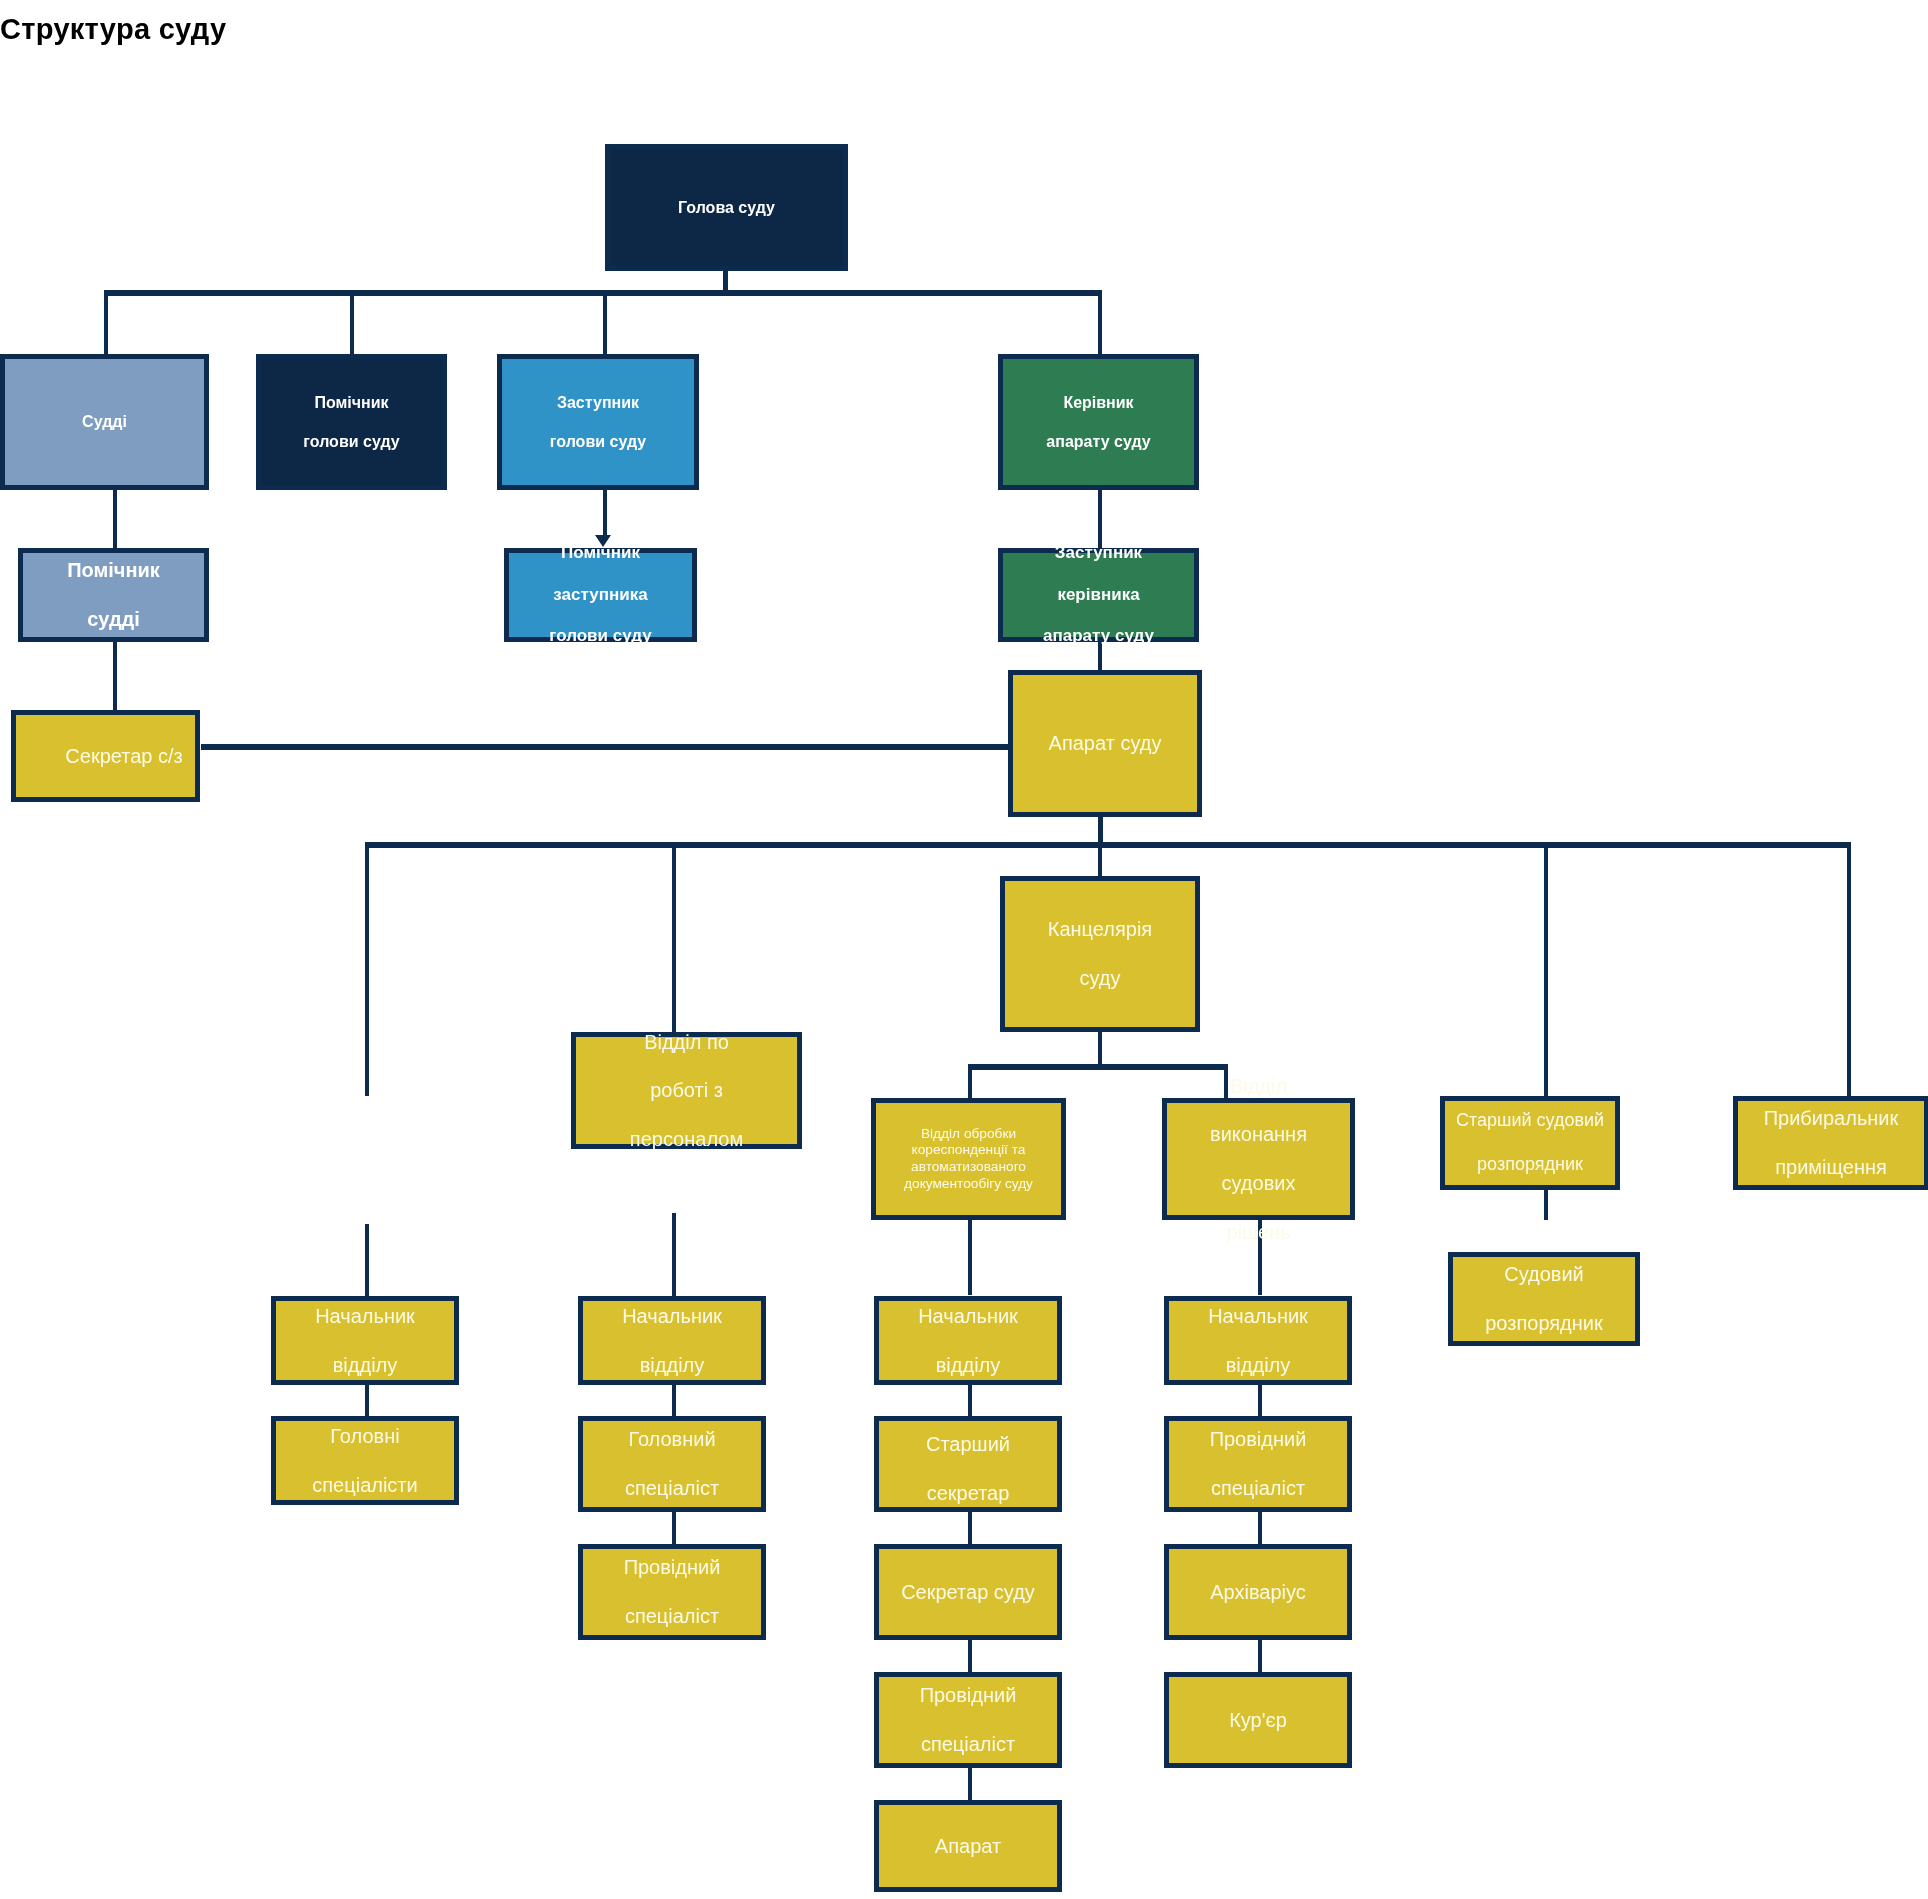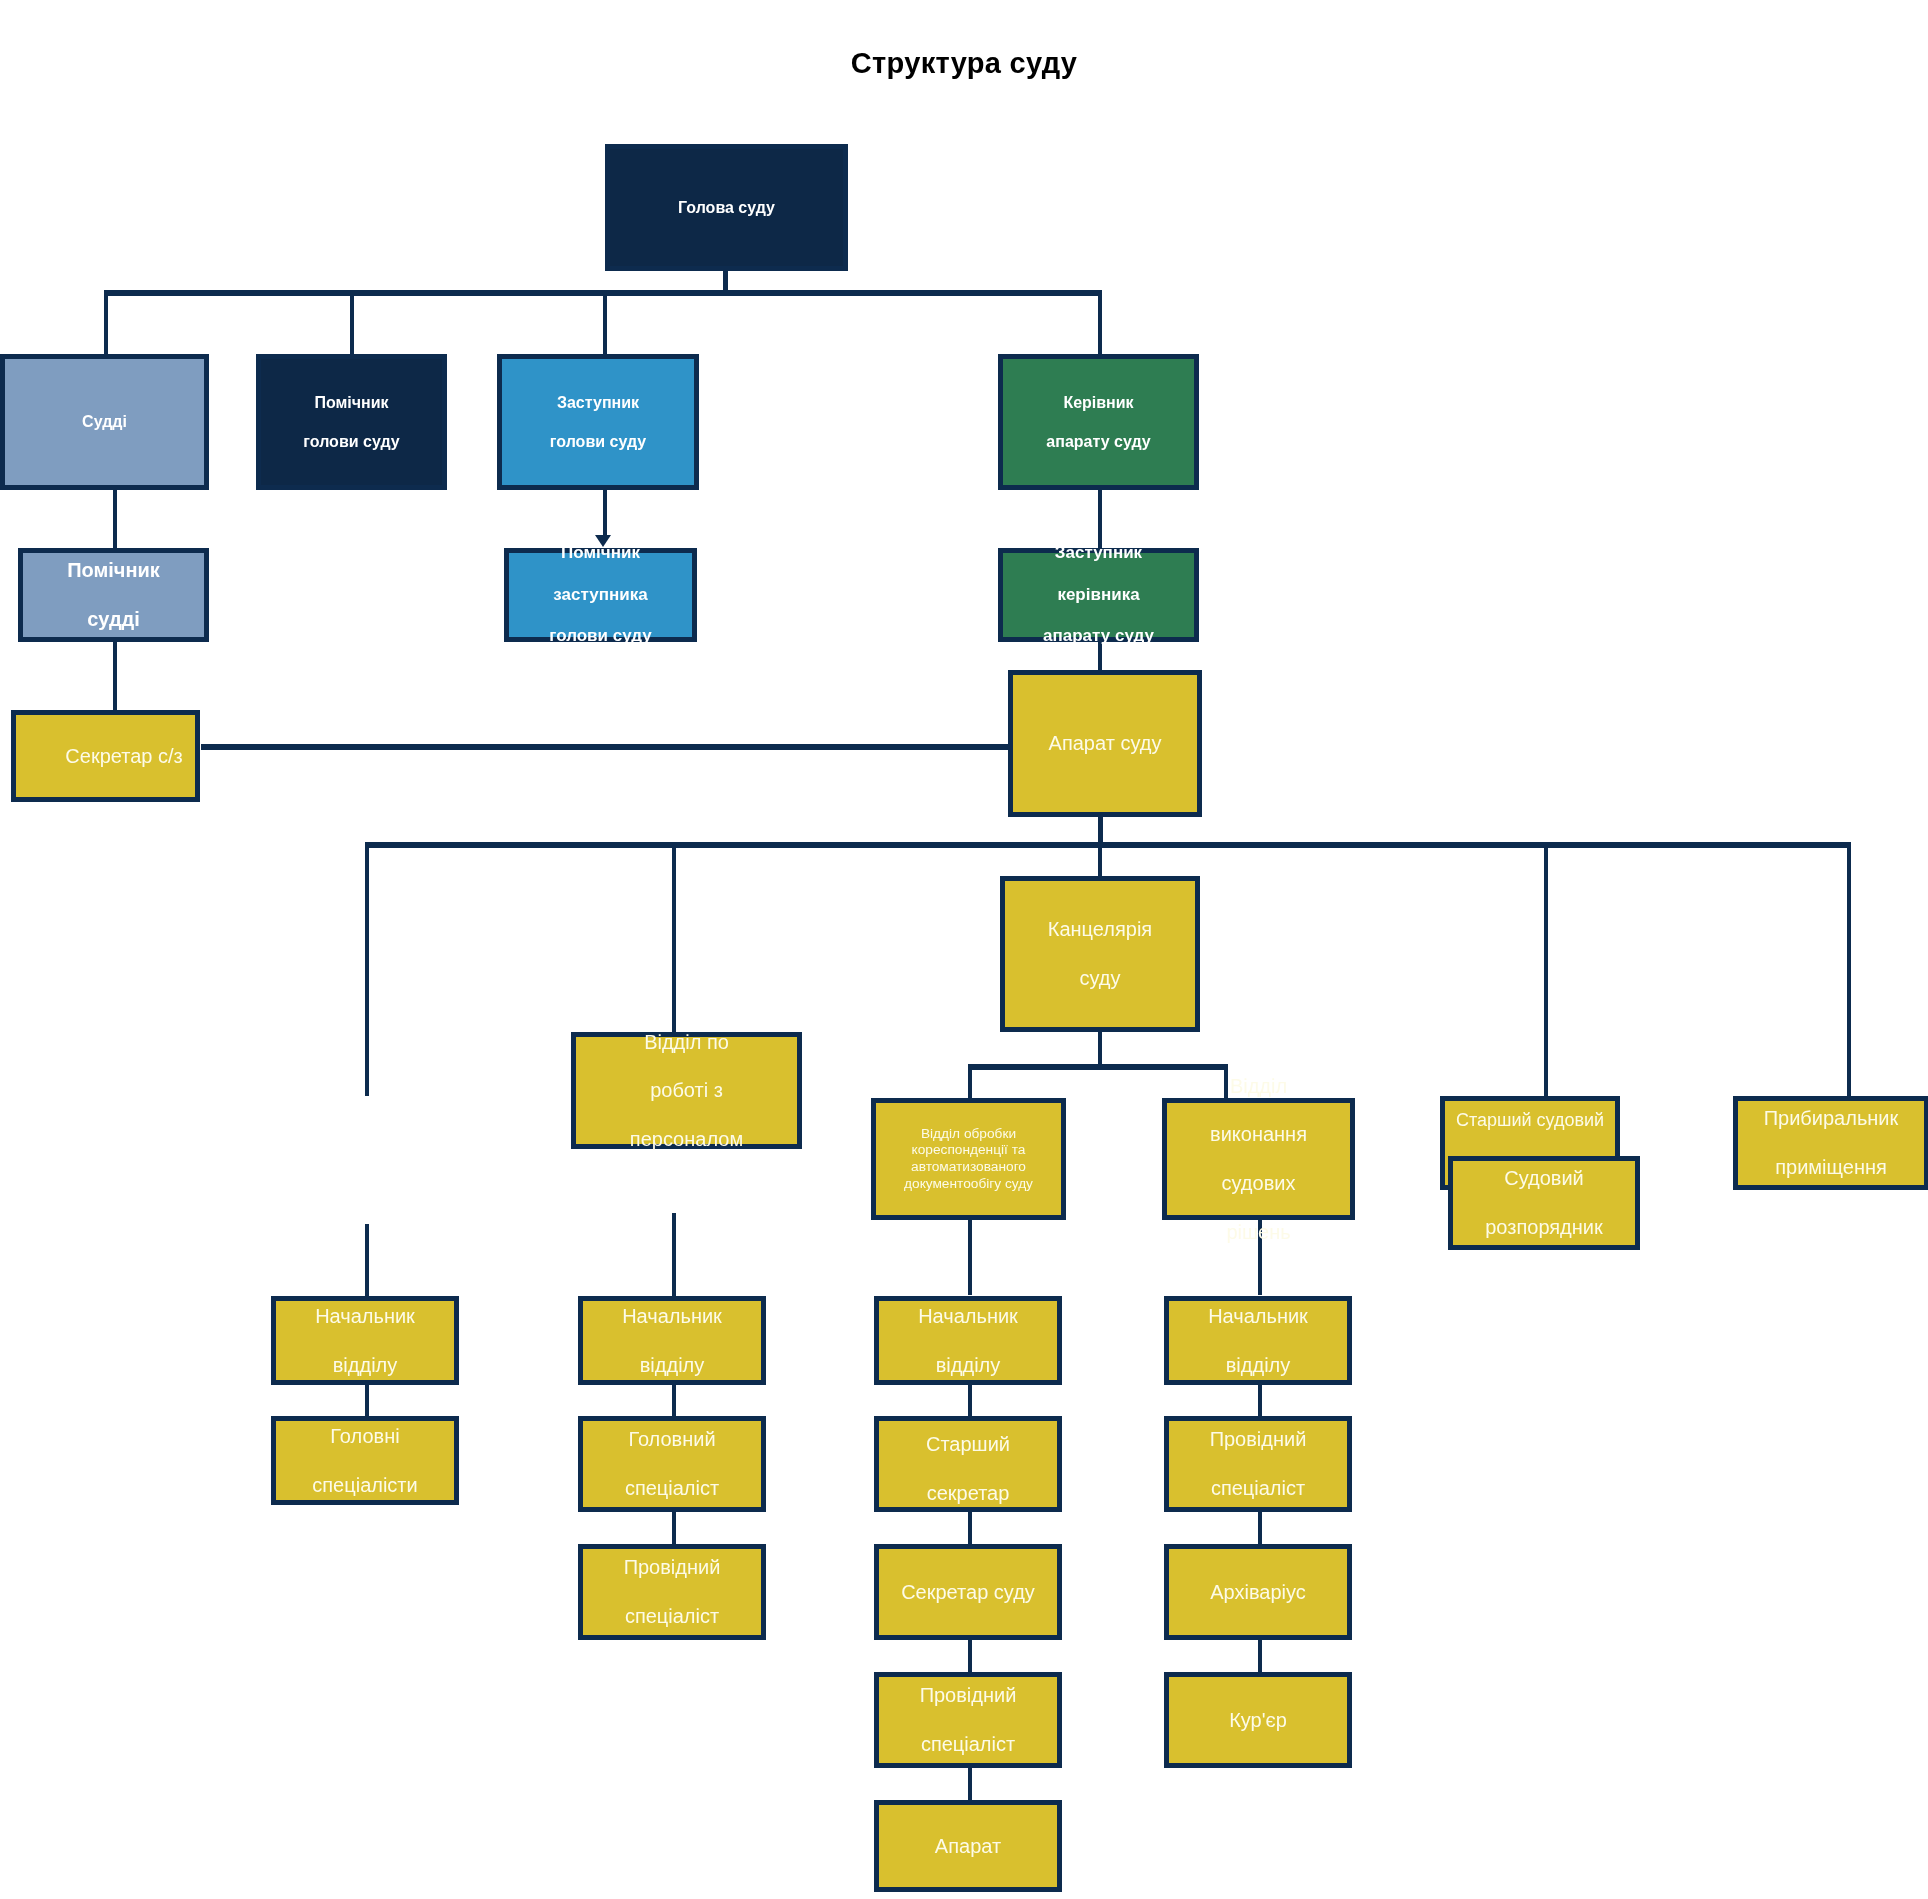--- a/index.html
+++ b/index.html
@@ -5,23 +5,22 @@
   html,body{margin:0;padding:0;}
   body{
     width:1928px;height:1899px;background:#ffffff;
     font-family:"Liberation Sans",sans-serif;
     position:relative;overflow:hidden;
   }
   #chart{position:absolute;left:0;top:0;width:1928px;height:1899px;}
 
   .title{
     position:absolute;left:0;top:13px;width:1928px;
-    text-align:center;font-size:29px;font-weight:bold;color:#000000;
+    font-size:29px;font-weight:bold;color:#000000;
     letter-spacing:0.3px;
-    margin-top:34px;
   }
 
   
   .node{
     position:absolute;box-sizing:border-box;
     border:5.6px solid #0d2b4e;
     display:flex;align-items:center;justify-content:center;
     text-align:center;color:#ffffff;
     line-height:1.22;
     padding:1.9px 5.6px;
@@ -227,18 +226,18 @@
   </div>
 
   <div class="node gold f21" style="left:1164px;top:1544px;width:188px;height:96px;">
     <span>Архіваріус</span>
   </div>
 
   <div class="node gold f21" style="left:1164px;top:1672px;width:188px;height:96px;">
     <span>Кур'єр</span>
   </div>
 
-  <div class="node gold f21" style="left:1448px;top:1156px;width:192px;height:94px;">
+  <div class="node gold f21" style="left:1448px;top:1252px;width:192px;height:94px;">
     <span><span>Судовий</span><br><span>розпорядник</span></span>
   </div>
 
 </div>
 
 
 </body></html>

